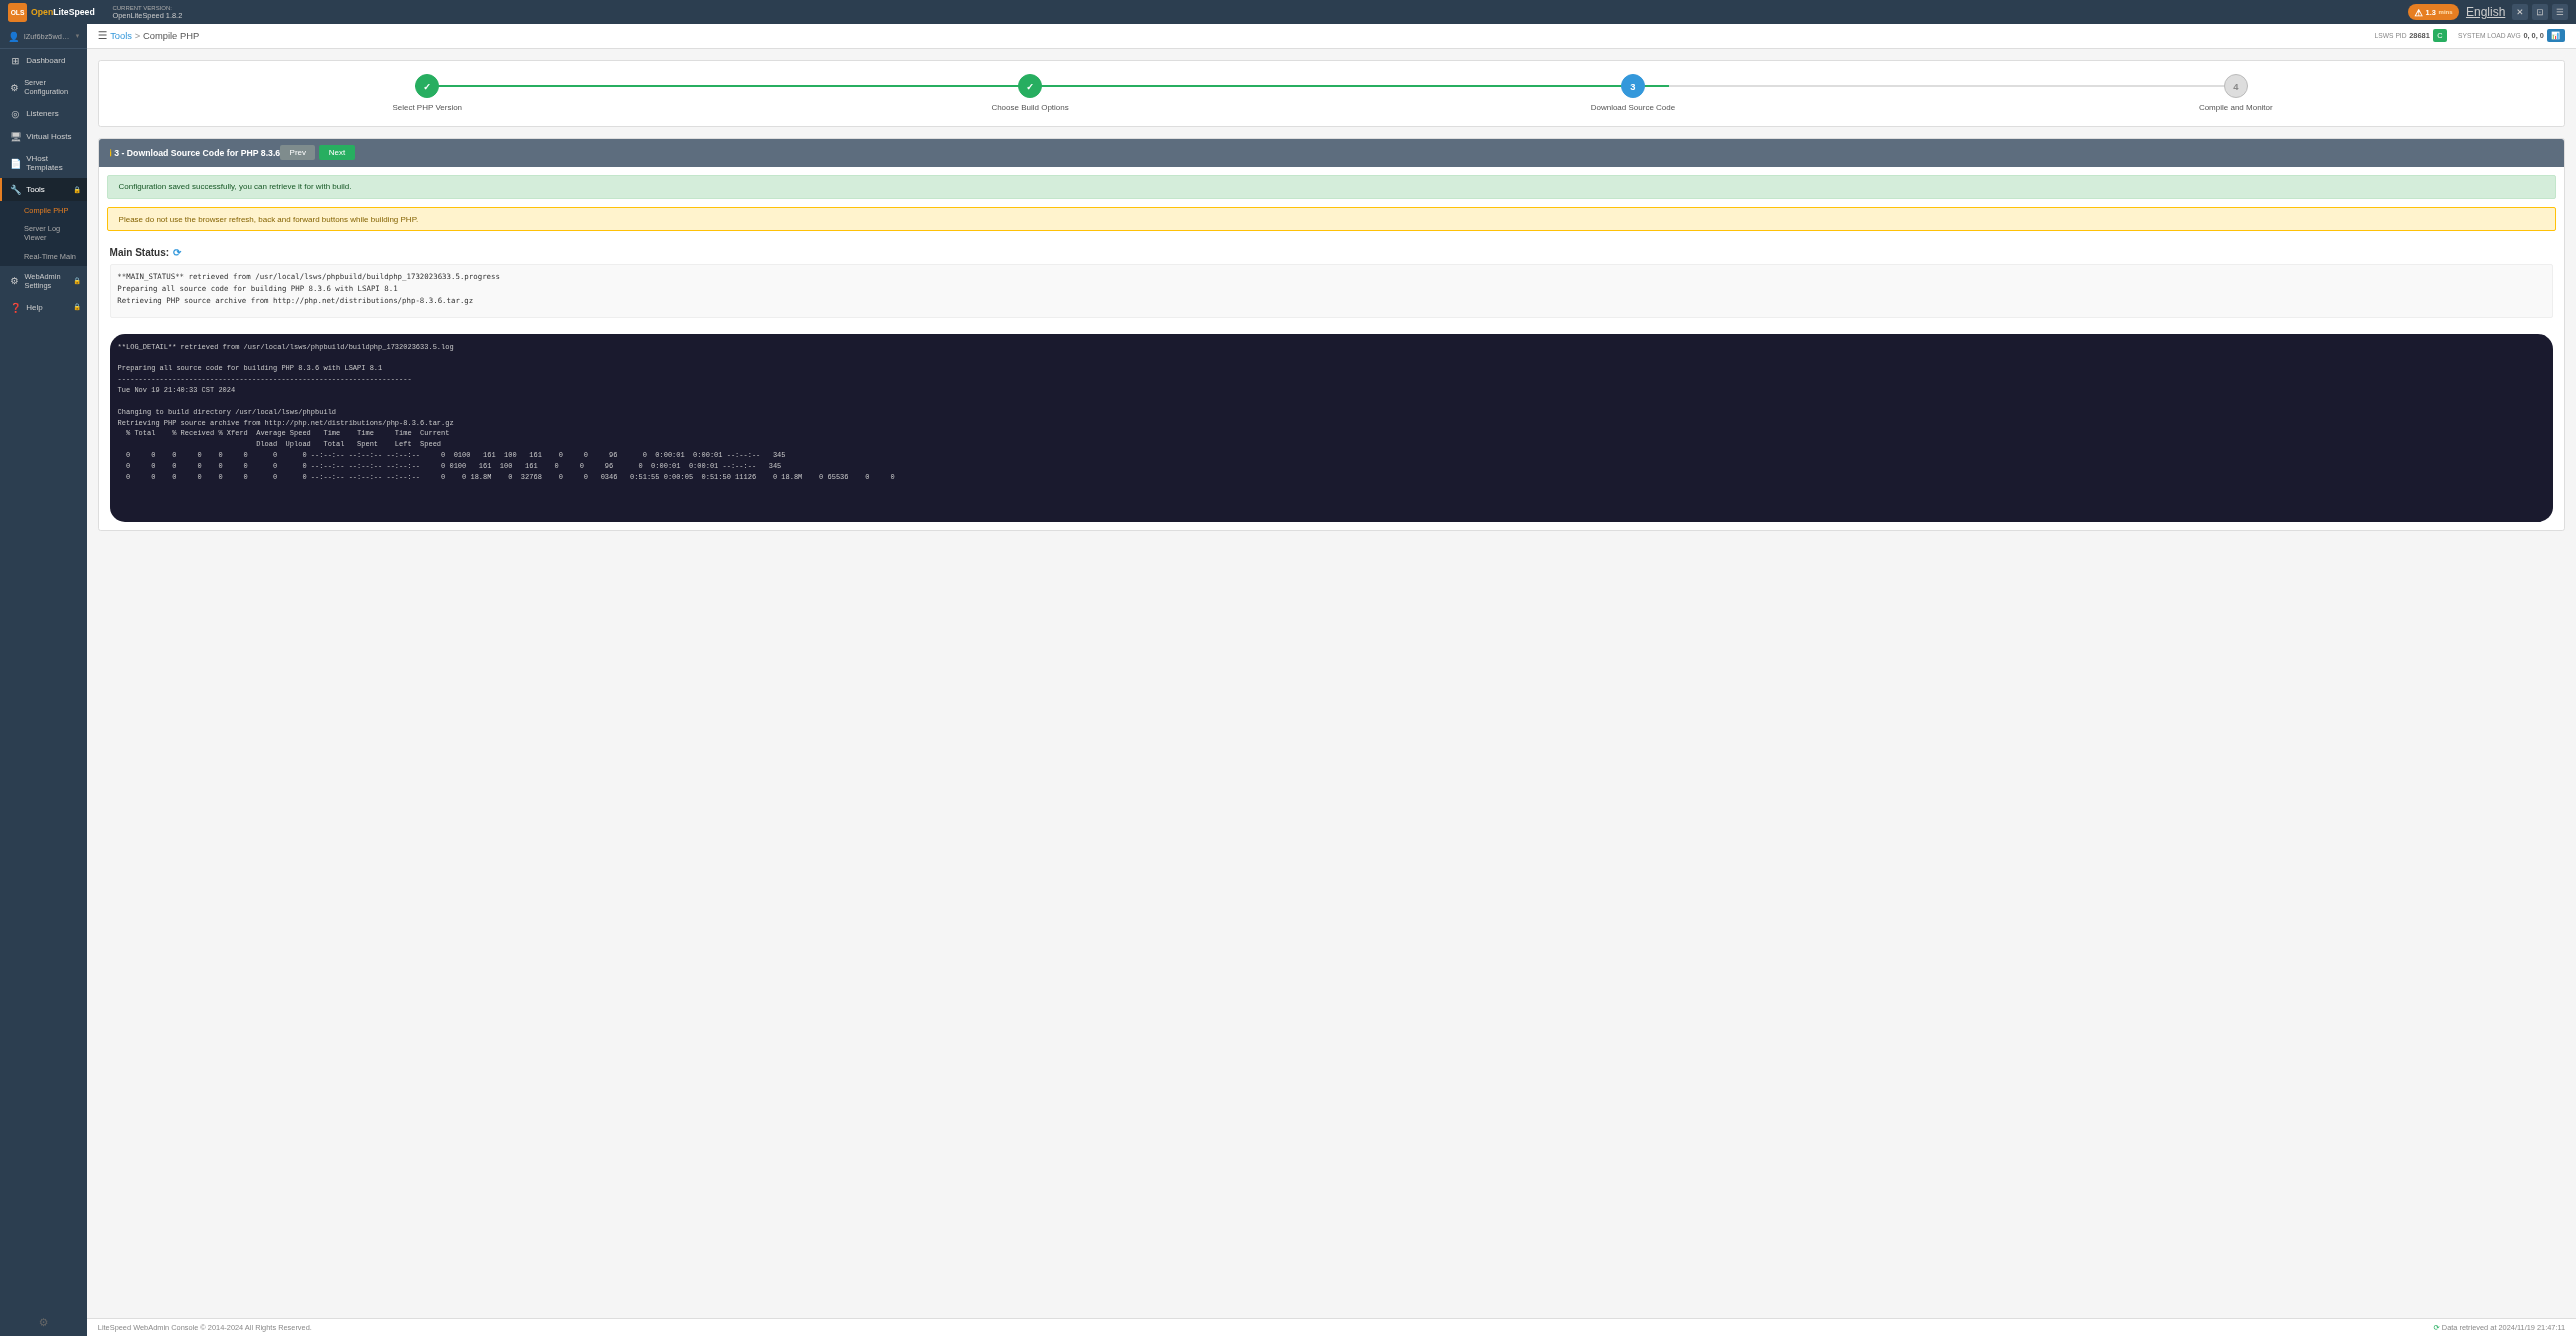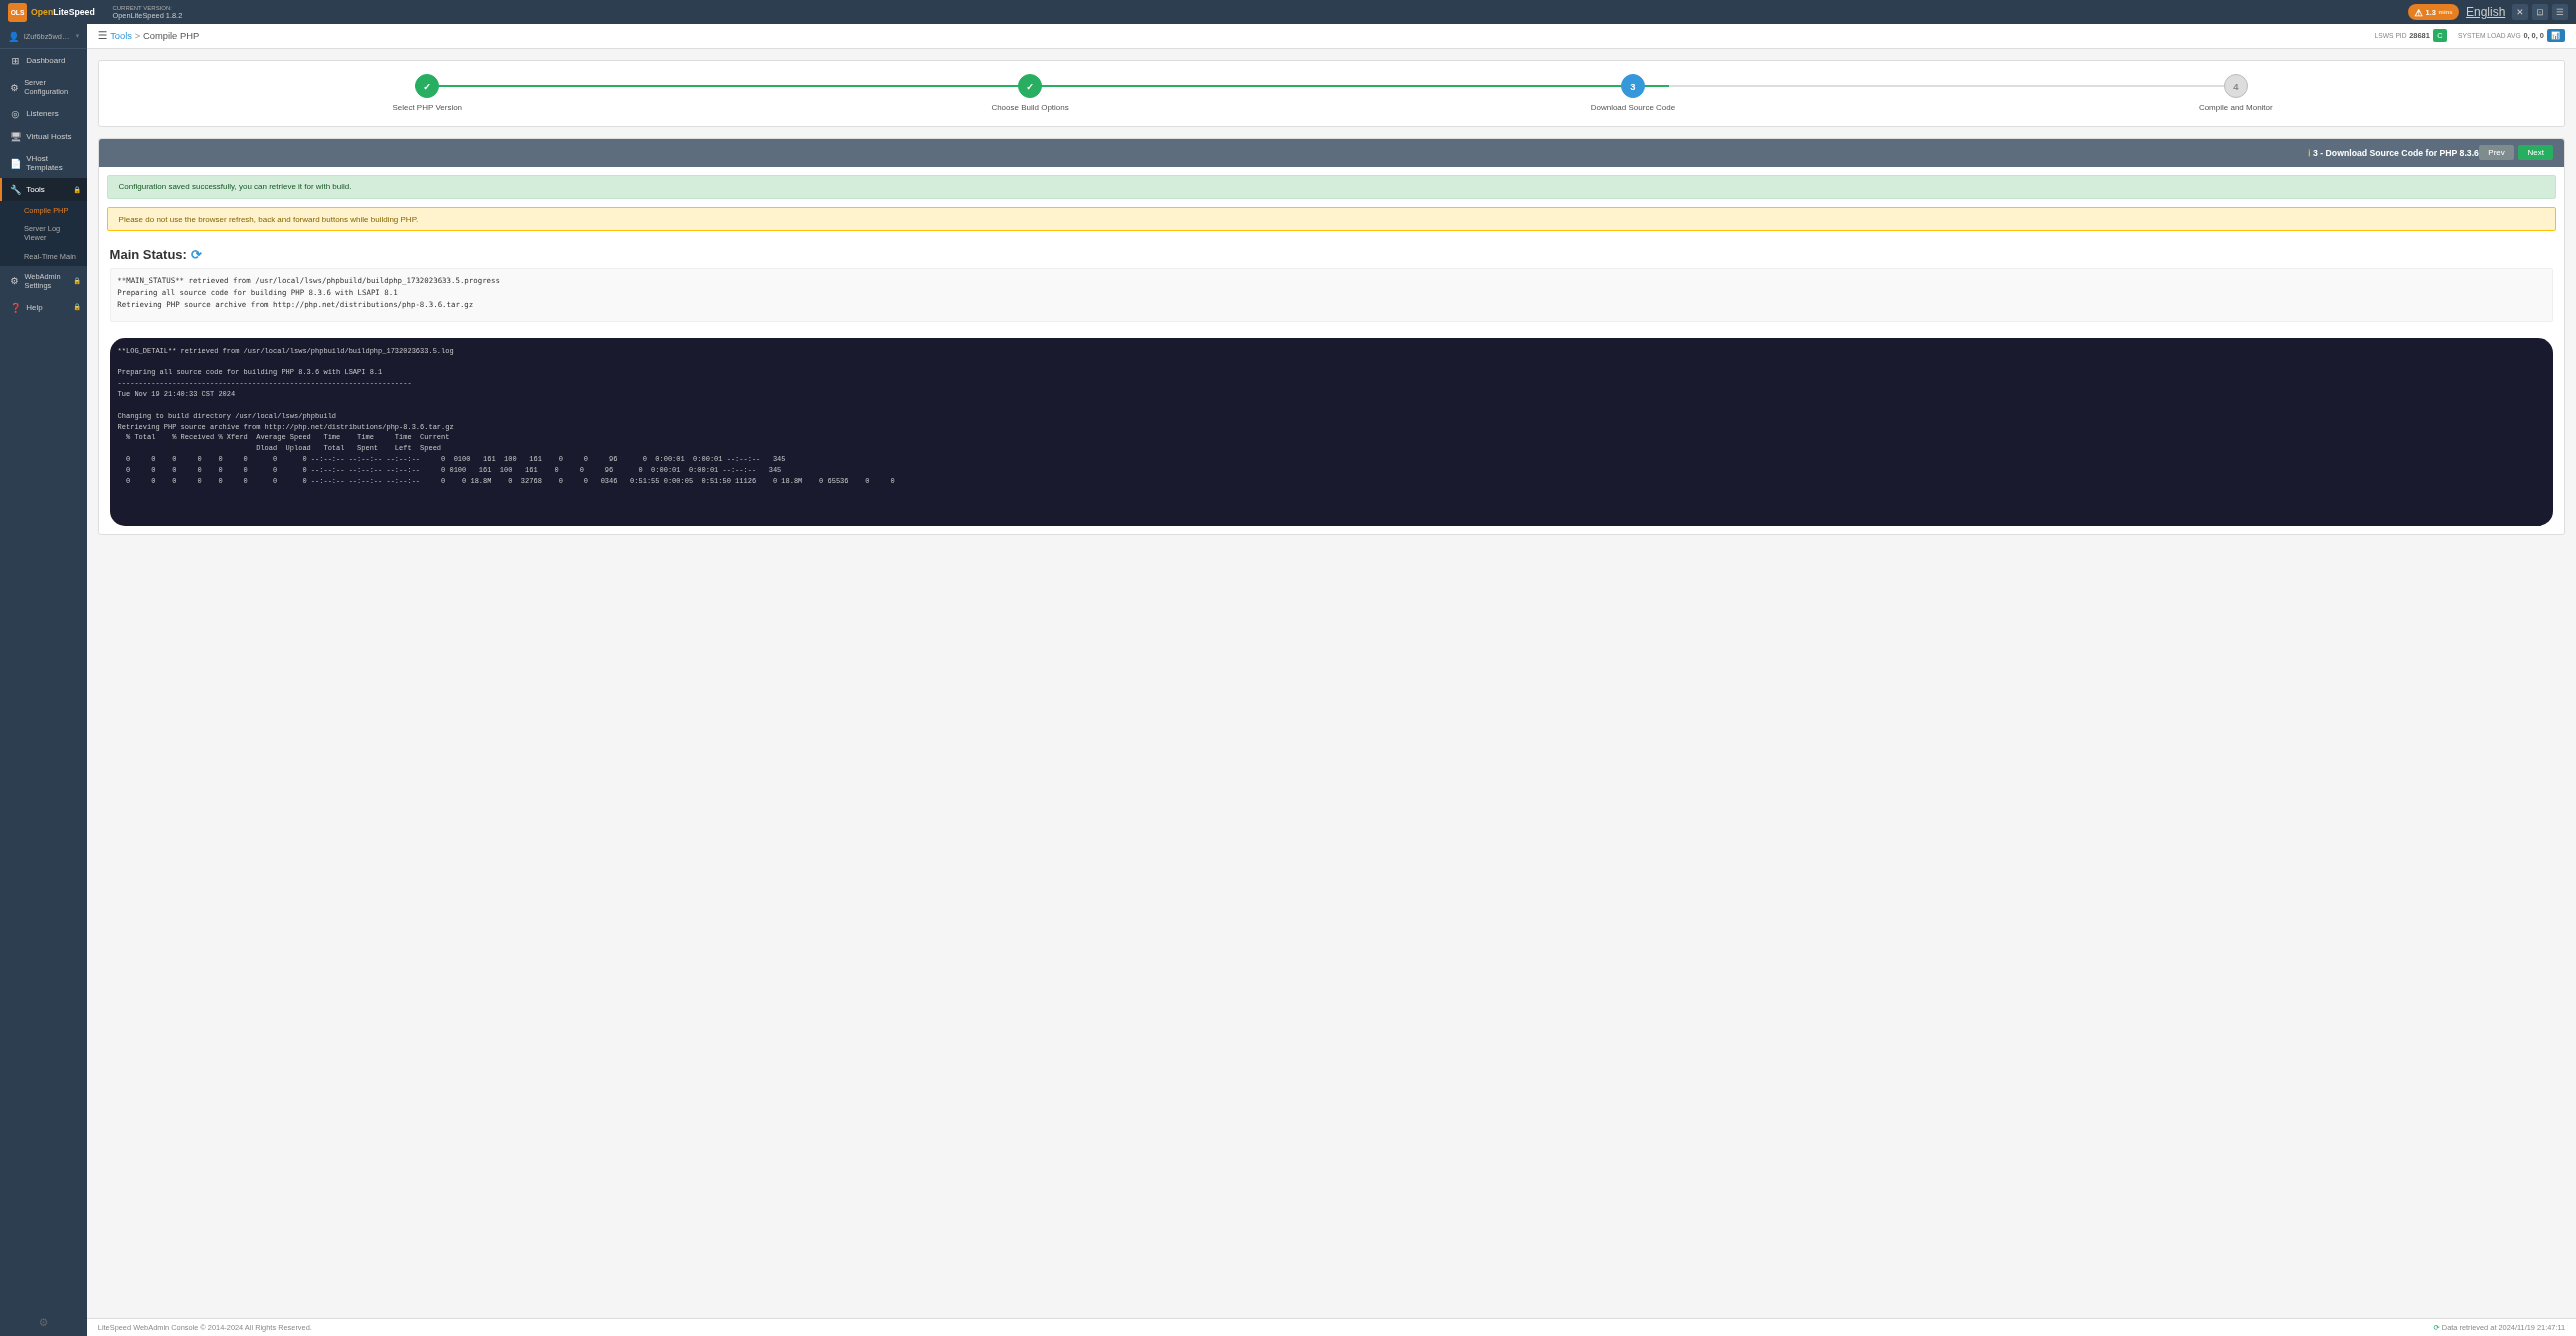--- a/index.html
+++ b/index.html
@@ -43,32 +43,32 @@
     .wizard-steps { background: #fff; border: 0.7px solid #ddd; border-radius: 2.7px; padding: 13.5px 27px; margin-bottom: 10.8px; }
     .step { display: flex; flex-direction: column; align-items: center; gap: 5.4px; z-index: 1; flex: 1; }
     .step-circle { width: 24px; height: 24px; border-radius: 50%; display: flex; align-items: center; justify-content: center; font-size: 9.4px; font-weight: bold; border: 1.3px solid #ddd; background: #fff; }
     .step-circle.done { background: #27ae60; border-color: #27ae60; color: #fff; }
     .step-circle.active { background: #3498db; border-color: #3498db; color: #fff; }
     .step-circle.pending { background: #ddd; border-color: #bbb; color: #888; }
     .step-label { font-size: 8px; color: #555; text-align: center; }
 
     
     .panel { background: #fff; border: 0.7px solid #ddd; border-radius: 2.7px; margin-bottom: 10.8px; }
-    .panel-header { background: #5d6d7e; color: #fff; padding: 6.7px 10.8px; display: flex; align-items: center; justify-content: flex-end; border-radius: 2.7px 2.7px 0 0; font-size: 8.7px; font-weight: 600; }
+    .panel-header { background: #5d6d7e; color: #fff; padding: 6.7px 10.8px; display: flex; align-items: center; justify-content: flex-start; border-radius: 2.7px 2.7px 0 0; font-size: 8.7px; font-weight: 600; }
     .panel-actions { display: flex; gap: 4px; }
     .btn-prev { background: #7f8c8d; color: #fff; border: none; border-radius: 2px; padding: 2.7px 9.4px; font-size: 8px; cursor: pointer; }
     .btn-next { background: #27ae60; color: #fff; border: none; border-radius: 2px; padding: 2.7px 9.4px; font-size: 8px; cursor: pointer; }
 
     
     .alert-success { background: #d4edda; border: 0.7px solid #c3e6cb; color: #155724; padding: 6.7px 10.8px; border-radius: 2px; margin: 8px; font-size: 8px; }
     .alert-warning { background: #fff3cd; border: 0.7px solid #ffc107; color: #856404; padding: 6.7px 10.8px; border-radius: 2px; margin: 8px; font-size: 8px; }
 
     
     .status-section { padding: 8px 10.8px; }
-    .status-title { font-size: 13px; font-weight: 600; color: #333; display: flex; align-items: center; gap: 4px; margin-bottom: 5.4px; }
+    .status-title { font-size: 10px; font-weight: 600; color: #333; display: flex; align-items: center; gap: 4px; margin-bottom: 5.4px; }
     .status-output { background: #f9f9f9; border: 0.7px solid #eee; border-radius: 2px; padding: 6.7px; font-size: 7.4px; font-family: monospace; color: #333; line-height: 1.6; min-height: 54px; }
 
     
     .log-section { padding: 8px 10.8px; }
     .log-title { font-size: 8.7px; font-weight: 600; color: #333; margin-bottom: 5.4px; }
     .log-output { background: #1a1a2e; border-radius: 15px; padding: 8px; font-size: 7px; font-family: 'Courier New', monospace; color: #c8c8c8; line-height: 1.55; min-height: 188px; overflow-x: auto; white-space: pre; }
 
     
     .footer { background: #fff; border-top: 0.7px solid #ddd; padding: 4px 10.8px; font-size: 7.4px; color: #888; display: flex; justify-content: space-between; flex-shrink: 0; }
 

